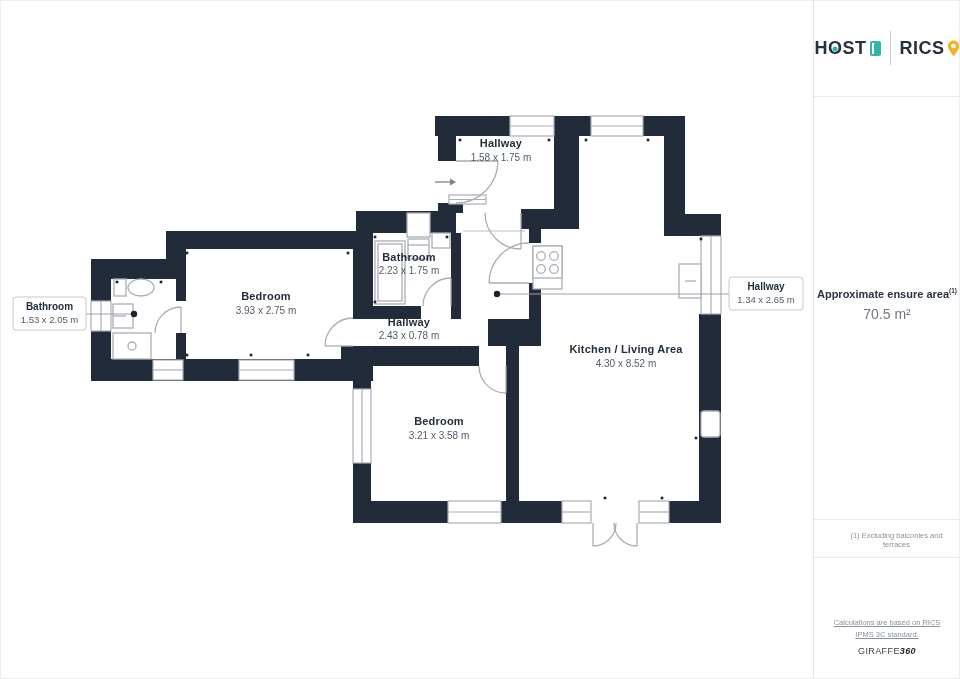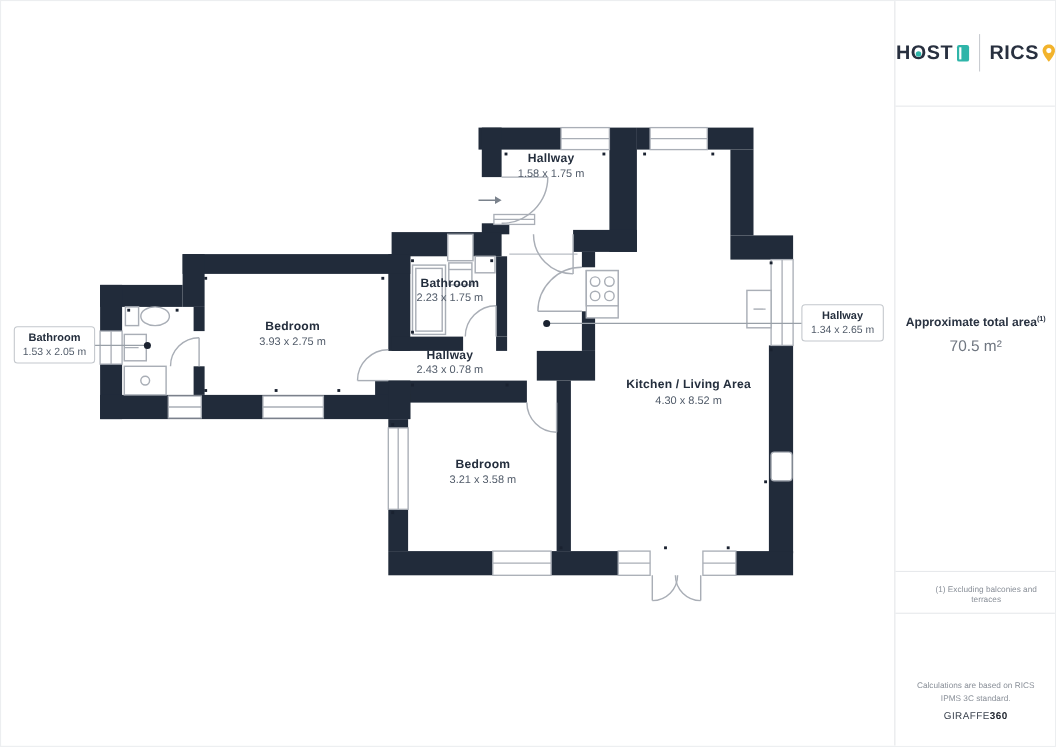--- a/index.html
+++ b/index.html
@@ -15,23 +15,23 @@
   .o-dot{position:absolute;left:50%;top:54%;width:5px;height:5px;border-radius:50%;background:#2fb5a9;transform:translate(-50%,-50%);}
   .door-icon{display:inline-block;width:11px;height:15px;background:#2fb5a9;border-radius:2px;position:relative;margin-left:3px;}
   .door-icon::after{content:"";position:absolute;left:2px;top:2px;bottom:2px;width:2px;background:#fff;}
   .logo-sep{width:1px;height:34px;background:#c9ccd1;margin:0 4px;}
   .area-block{position:absolute;top:286px;left:0;width:100%;text-align:center;}
   .area-title{font-size:11px;font-weight:bold;color:#2a3342;}
   .area-title sup{font-size:6.5px;}
   .area-value{margin-top:6px;font-size:14px;color:#6f7680;}
   .footnote{position:absolute;top:530px;left:8px;right:8px;text-align:center;font-size:7.5px;color:#8a9099;margin-left:19px;}
   .disclaimer{position:absolute;top:569px;left:10px;right:10px;text-align:center;font-size:7.5px;line-height:1.55;color:#8a9099;}
-  .standard-note{position:absolute;top:616px;left:14px;right:14px;text-align:center;font-size:7.5px;line-height:1.55;color:#8a9099;}
+  .standard-note{position:absolute;top:616px;left:14px;right:14px;text-align:center;font-size:7.5px;line-height:1.55;color:#8a9099;text-decoration:underline;}
   .brand{position:absolute;top:645px;left:0;width:100%;text-align:center;font-size:9px;color:#3c4450;letter-spacing:.4px;}
-  .brand b{color:#20262f;}
+  .brand b{color:#20262f;font-style:italic;}
   
   text{font-family:"Liberation Sans",sans-serif;}
   .room-label{font-size:11px;font-weight:bold;fill:#242e3d;letter-spacing:.2px;}
   .room-dims{font-size:10px;fill:#525c6a;}
   .callout-label{font-size:10px;font-weight:bold;fill:#242e3d;}
   .callout-dims{font-size:9.5px;fill:#525c6a;}
 </style>
 </head>
 <body>
 
@@ -295,21 +295,21 @@
           <svg width="13" height="17" viewBox="0 0 13 17" style="margin-left:2px">
             <path d="M6.5 0.5 C3.2 0.5 0.8 3 0.8 6.1 C0.8 9.6 6.5 16.2 6.5 16.2 C6.5 16.2 12.2 9.6 12.2 6.1 C12.2 3 9.8 0.5 6.5 0.5 Z" fill="#f2b32c"></path>
             <circle cx="6.5" cy="6" r="2.3" fill="#ffffff"></circle>
           </svg>
         </span>
     </div>
 
     <div class="sb-divider" style="top:95px"></div>
 
     <div class="area-block">
-      <div class="area-title"><span>Approximate total area</span><sup>(1)</sup></div>
+      <div class="area-title"><span>Approximate ensure area</span><sup>(1)</sup></div>
       <div class="area-value">70.5 m²</div>
     </div>
 
     <div class="sb-divider" style="top:518px"></div>
 
     <div class="footnote">(1) Excluding balconies and terraces</div>
 
     <div class="sb-divider" style="top:556px"></div>
 
 

